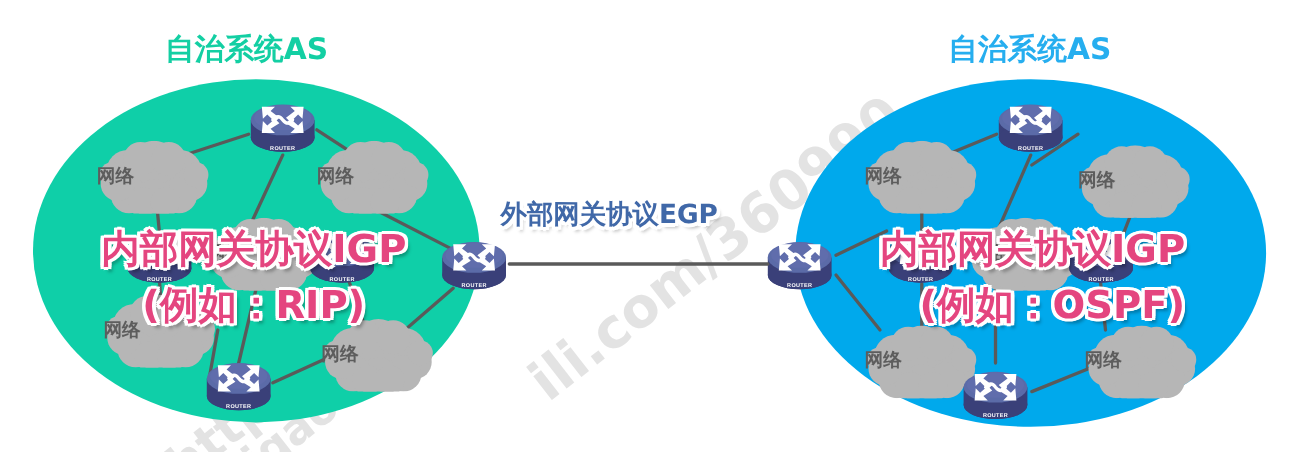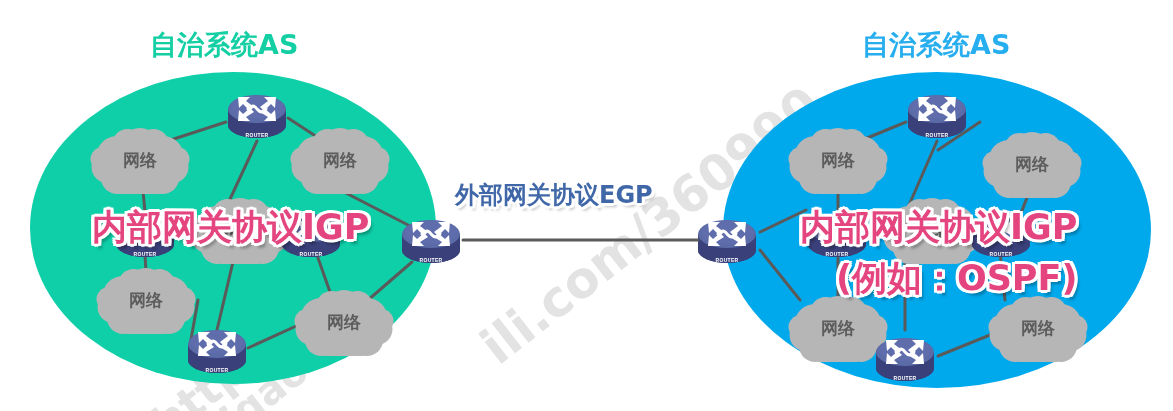--- a/index.html
+++ b/index.html
@@ -42,21 +42,21 @@
   
   svg.links{position:absolute;left:0;top:0;width:1173px;height:411px;overflow:visible;}
 
   
   .cloud{
     position:absolute;
     color:#5d5d5d;
     font-size:17px;
     font-weight:700;
     font-family:"DejaVu Sans","Liberation Sans",sans-serif;
-    display:flex;align-items:center;justify-content:center;
+    display:flex;align-items:center;justify-content:flex-start;
     text-align:center;
     line-height:1;
   }
   .cloud .cloud-shape{position:absolute;left:0;top:0;}
   .cloud .cloud-label{position:relative;z-index:2;padding-bottom:2px;}
 
   
   .router{position:absolute;}
   .router svg{display:block;}
   .router .rt-label{
@@ -301,20 +301,21 @@
             <path d="M50,10 L38,10 L42,14 L34,20 L38,24 L45,17 L49,21 Z" fill="#ffffff"></path>
             <path d="M12,34 L24,34 L20,30 L28,25 L24,21 L17,27 L13,23 Z" fill="#ffffff"></path>
             <path d="M50,34 L38,34 L42,30 L34,25 L38,21 L45,27 L49,23 Z" fill="#ffffff"></path>
             <path d="M22,22 q5,-6 9,0 q5,6 9,0" stroke="#ffffff" stroke-width="3" fill="none" stroke-linecap="round"></path>
           </g>
         </svg>
         <div class="rt-label">ROUTER</div>
       </div>
       <div class="proto proto-igp" style="left: 92px; top: 208px; color: rgb(228, 69, 127);">
         <span class="l1">内部网关协议IGP</span>
+        <span class="l2" style="display: block; text-align: center; margin-top: 12px;">(例如：RIP)</span>
       </div>
       <div class="as-title" style="left: 862px; top: 27px; color: rgb(38, 174, 239);">自治系统AS</div>
       <div class="as-ellipse" style="left: 723px; top: 72px; width: 428px; height: 316px; background: rgb(0, 169, 236);"></div>
       <svg class="links">
         <line x1="838" y1="150" x2="906" y2="122" stroke="#5A5A5A" stroke-width="3" stroke-linecap="round"></line>
         <line x1="838" y1="160" x2="838" y2="212" stroke="#5A5A5A" stroke-width="3" stroke-linecap="round"></line>
         <line x1="980" y1="122" x2="938" y2="150" stroke="#5A5A5A" stroke-width="3" stroke-linecap="round"></line>
         <line x1="937" y1="141" x2="906" y2="212" stroke="#5A5A5A" stroke-width="3" stroke-linecap="round"></line>
         <line x1="1030" y1="190" x2="1016" y2="226" stroke="#5A5A5A" stroke-width="3" stroke-linecap="round"></line>
         <line x1="806" y1="210" x2="760" y2="232" stroke="#5A5A5A" stroke-width="3" stroke-linecap="round"></line>

